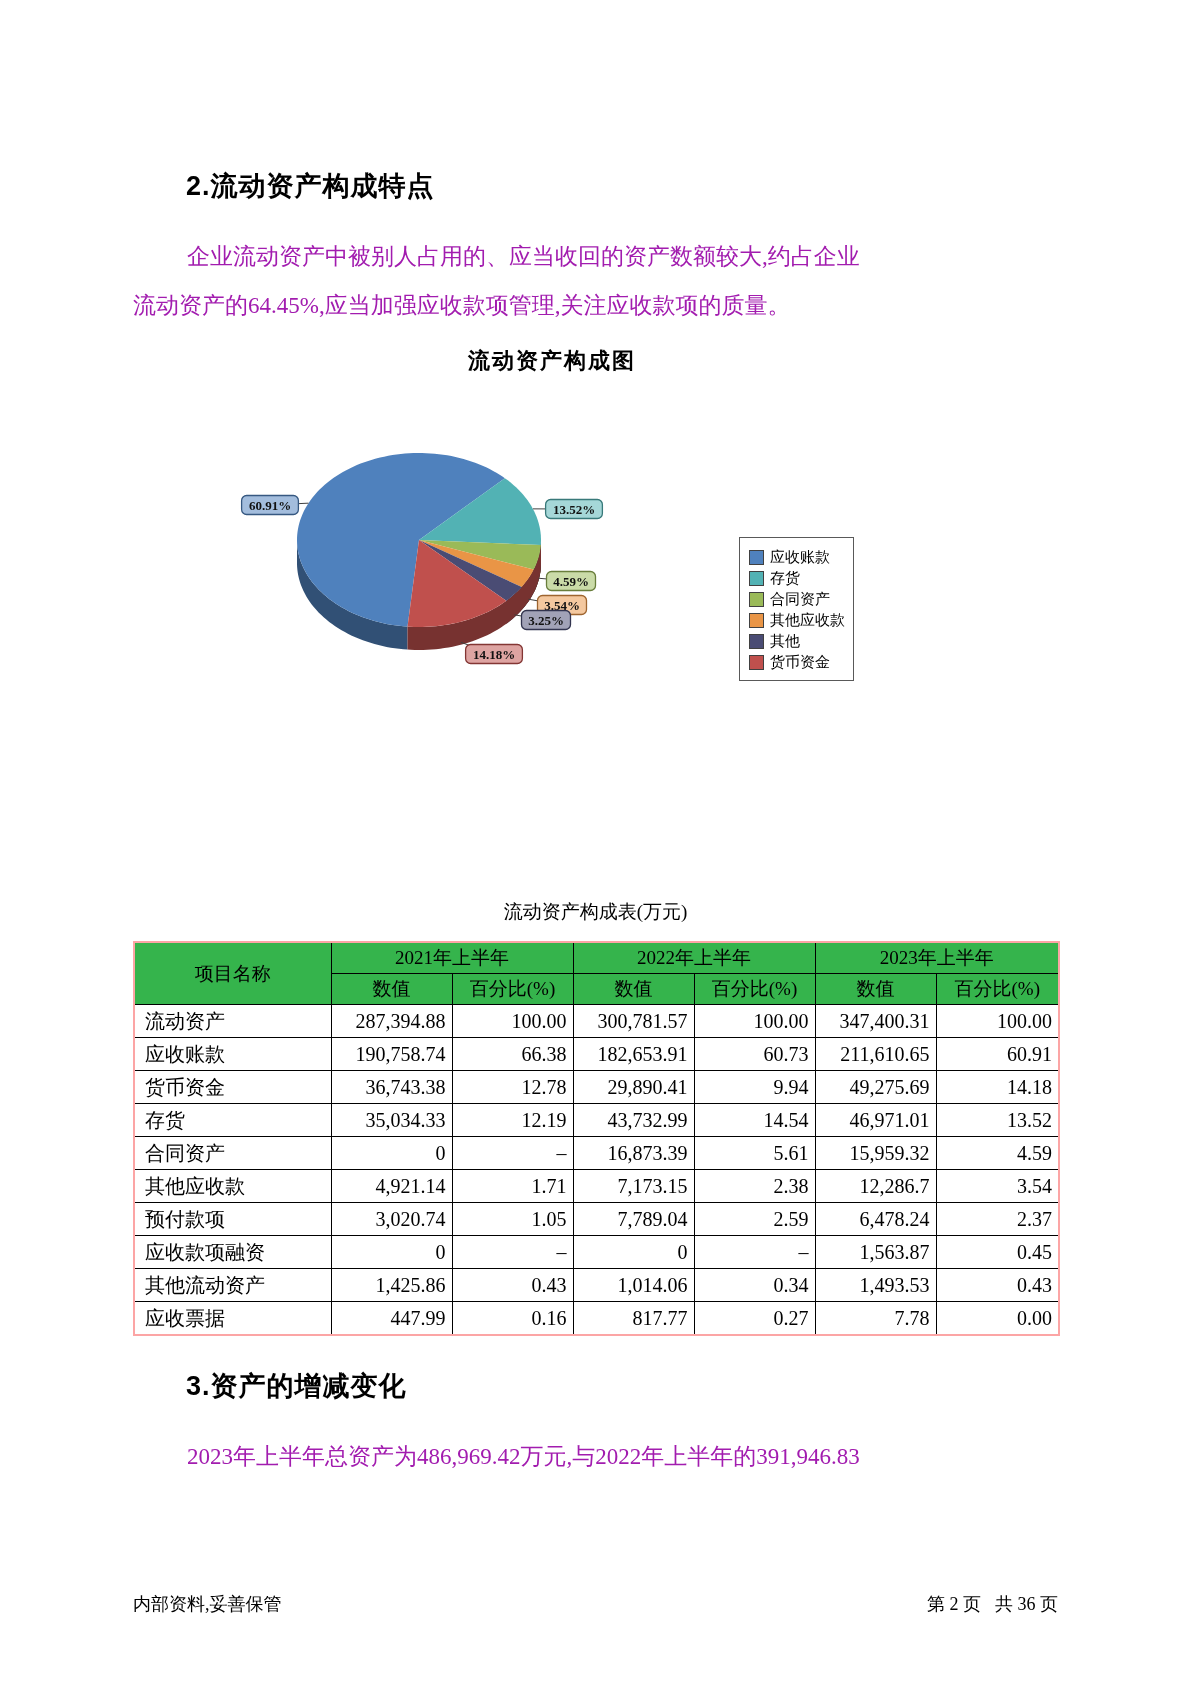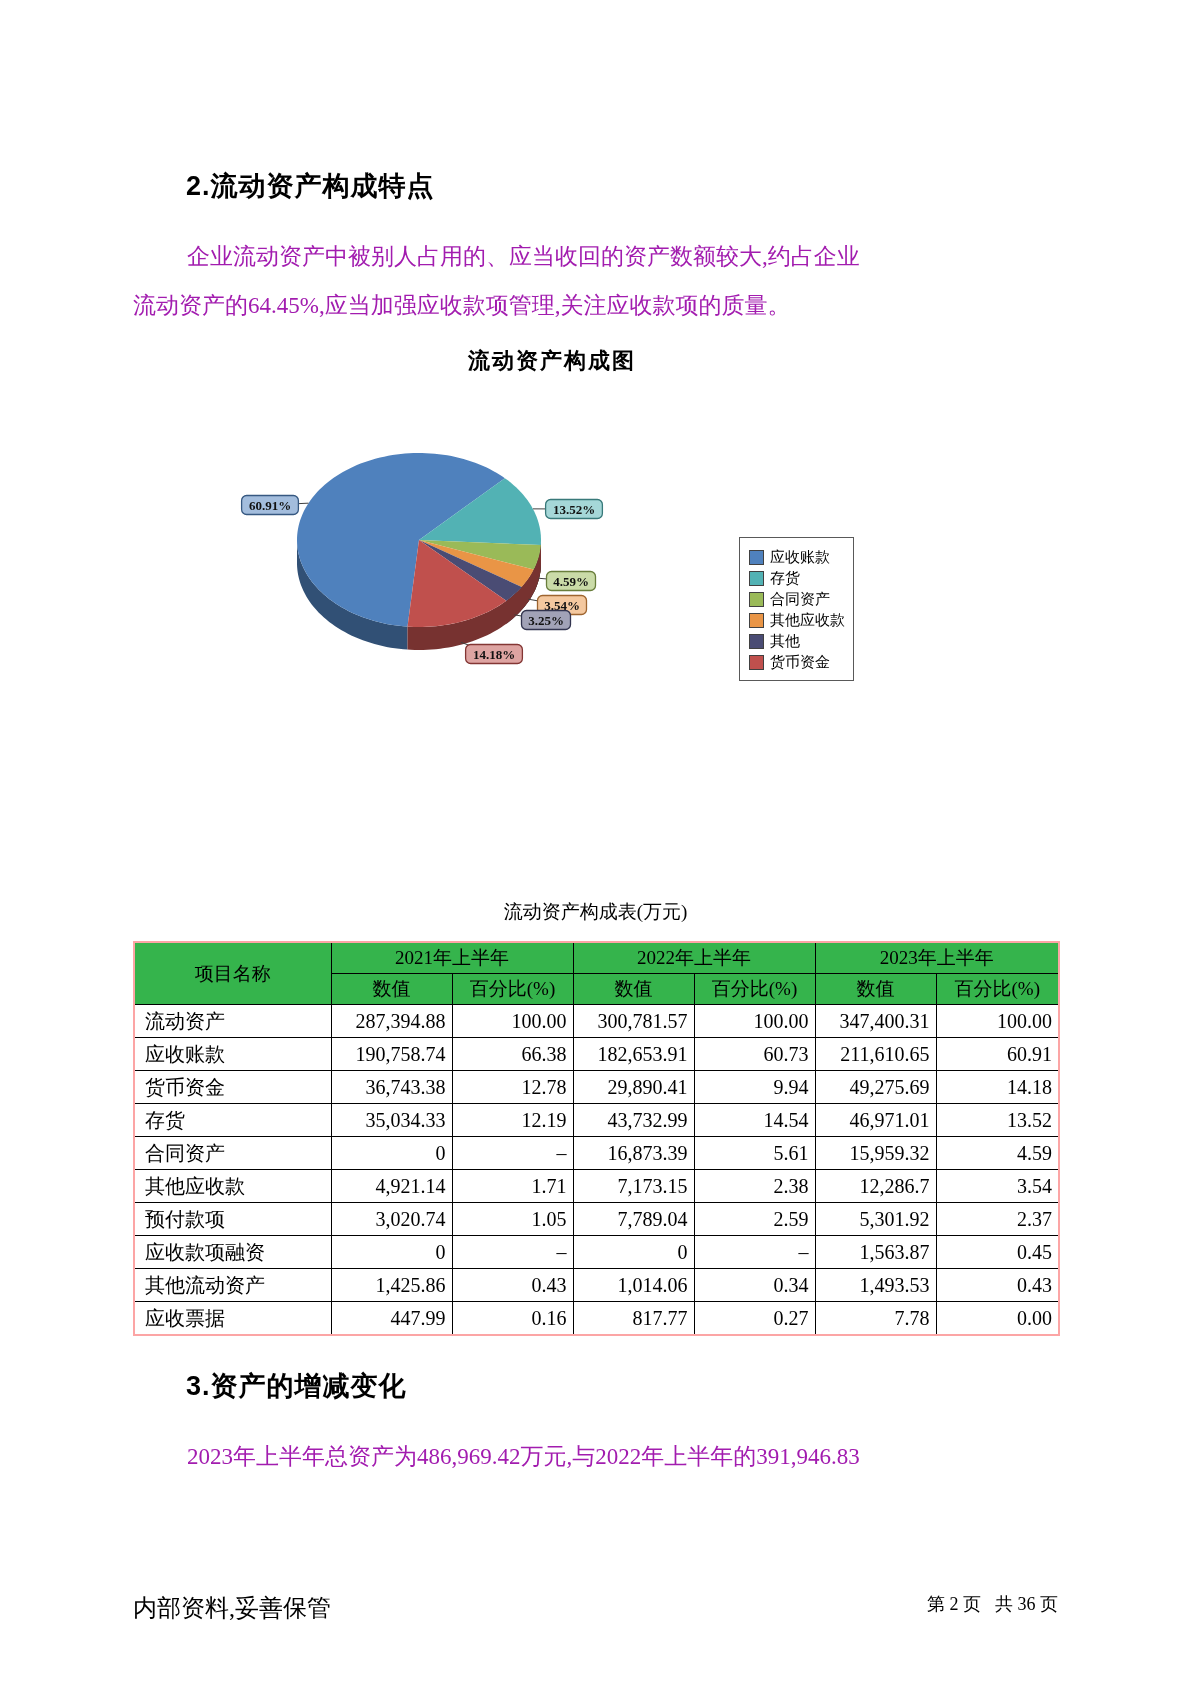--- a/index.html
+++ b/index.html
@@ -23,21 +23,21 @@
   .legend-label{font-size:15px;white-space:nowrap;}
   
   .tablewrap{position:absolute;left:133px;top:886px;width:925px;margin-top:14px;}
   .table-title{text-align:center;font-size:19px;height:24px;line-height:24px;margin-bottom:17px;}
   table.fin{border-collapse:collapse;table-layout:fixed;width:925px;border:2px solid #fca5a5;}
   table.fin th,table.fin td{border:1px solid #000;overflow:hidden;white-space:nowrap;}
   table.fin thead th{background:#35B44C;font-weight:normal;font-size:19px;height:28px;text-align:center;}
   table.fin td{font-size:20px;height:30px;background:#fff;}
   td.name{text-align:left;padding-left:10px;}
   td.num{text-align:right;padding-right:6px;}
-  .footer-left{position:absolute;left:133px;top:1592px;font-size:24px;}
+  .footer-left{position:absolute;left:133px;top:1592px;font-size:18px;}
   .footer-right{position:absolute;right:133px;top:1592px;font-size:18px;text-align:right;}
   .footer-right .gap{display:inline-block;width:14px;}
 </style>
 </head>
 <body>
 
 <div class="page">
 
   <div class="h-num" style="top:168px;">2.流动资产构成特点</div>
 
@@ -190,21 +190,21 @@
             <td class="num">2.38</td>
             <td class="num">12,286.7</td>
             <td class="num">3.54</td>
           </tr>
           <tr>
             <td class="name">预付款项</td>
             <td class="num">3,020.74</td>
             <td class="num">1.05</td>
             <td class="num">7,789.04</td>
             <td class="num">2.59</td>
-            <td class="num">5,301.92</td>
+            <td class="num">6,478.24</td>
             <td class="num">2.37</td>
           </tr>
           <tr>
             <td class="name">应收款项融资</td>
             <td class="num">0</td>
             <td class="num">–</td>
             <td class="num">0</td>
             <td class="num">–</td>
             <td class="num">1,563.87</td>
             <td class="num">0.45</td>

